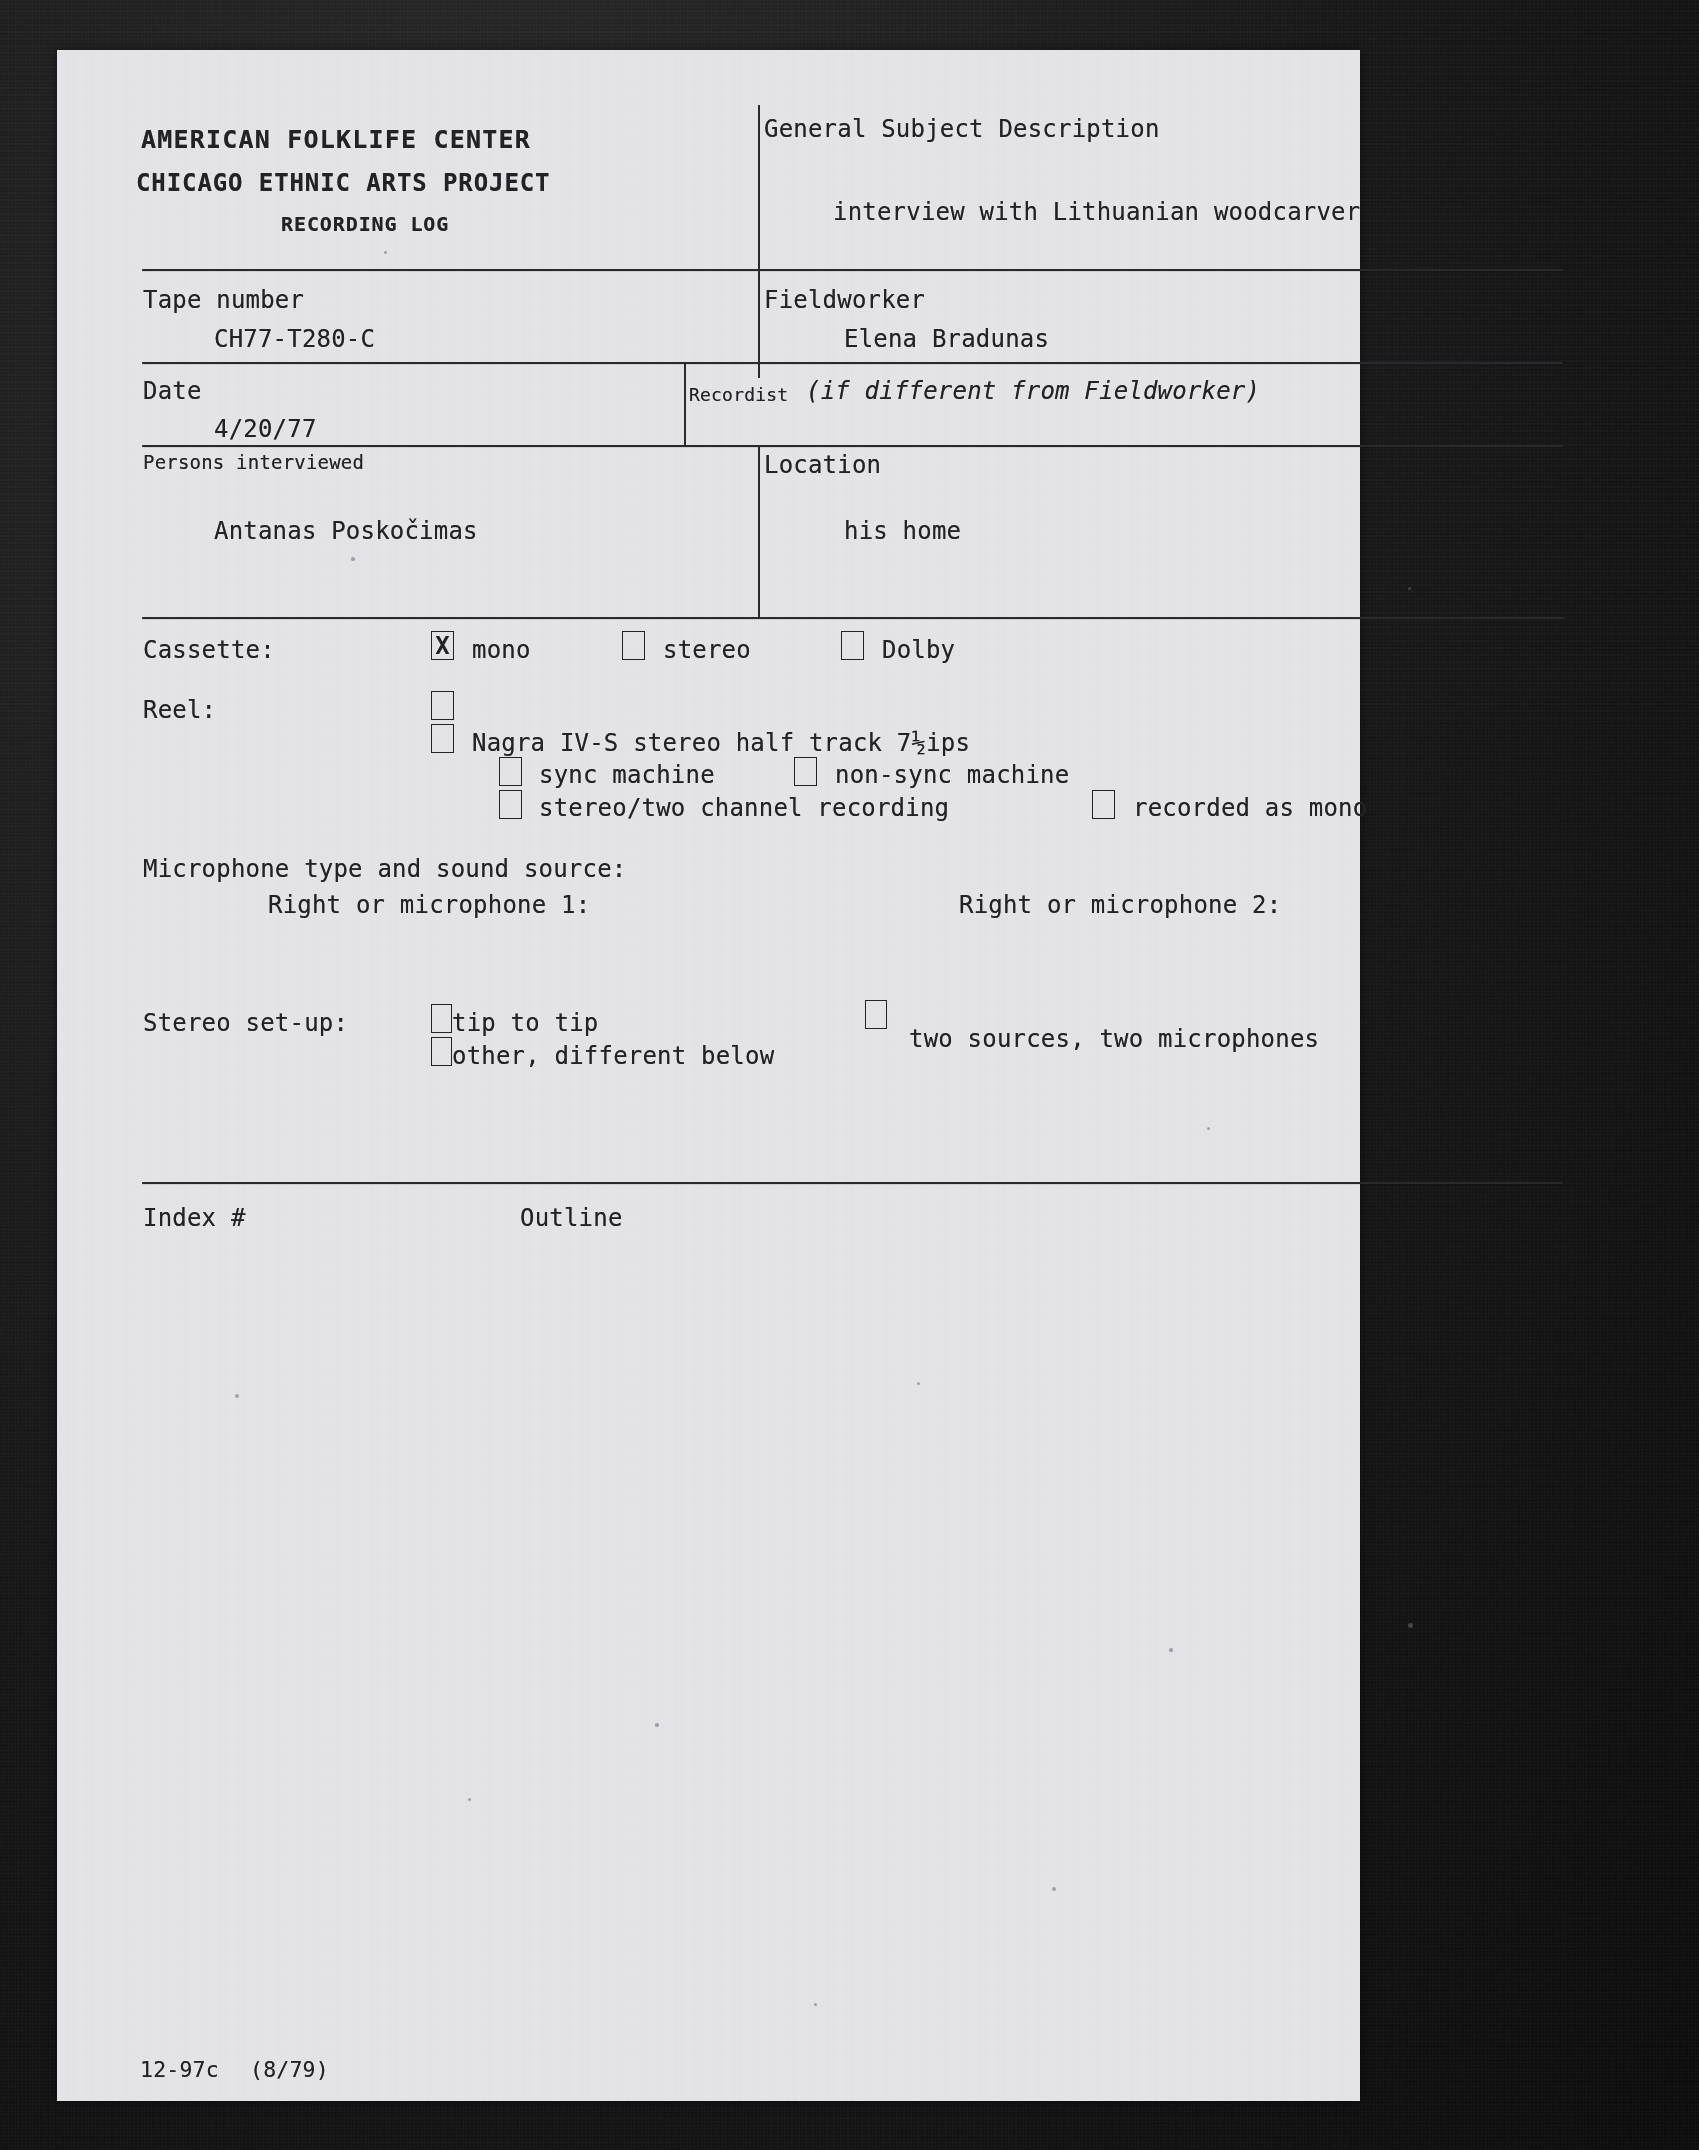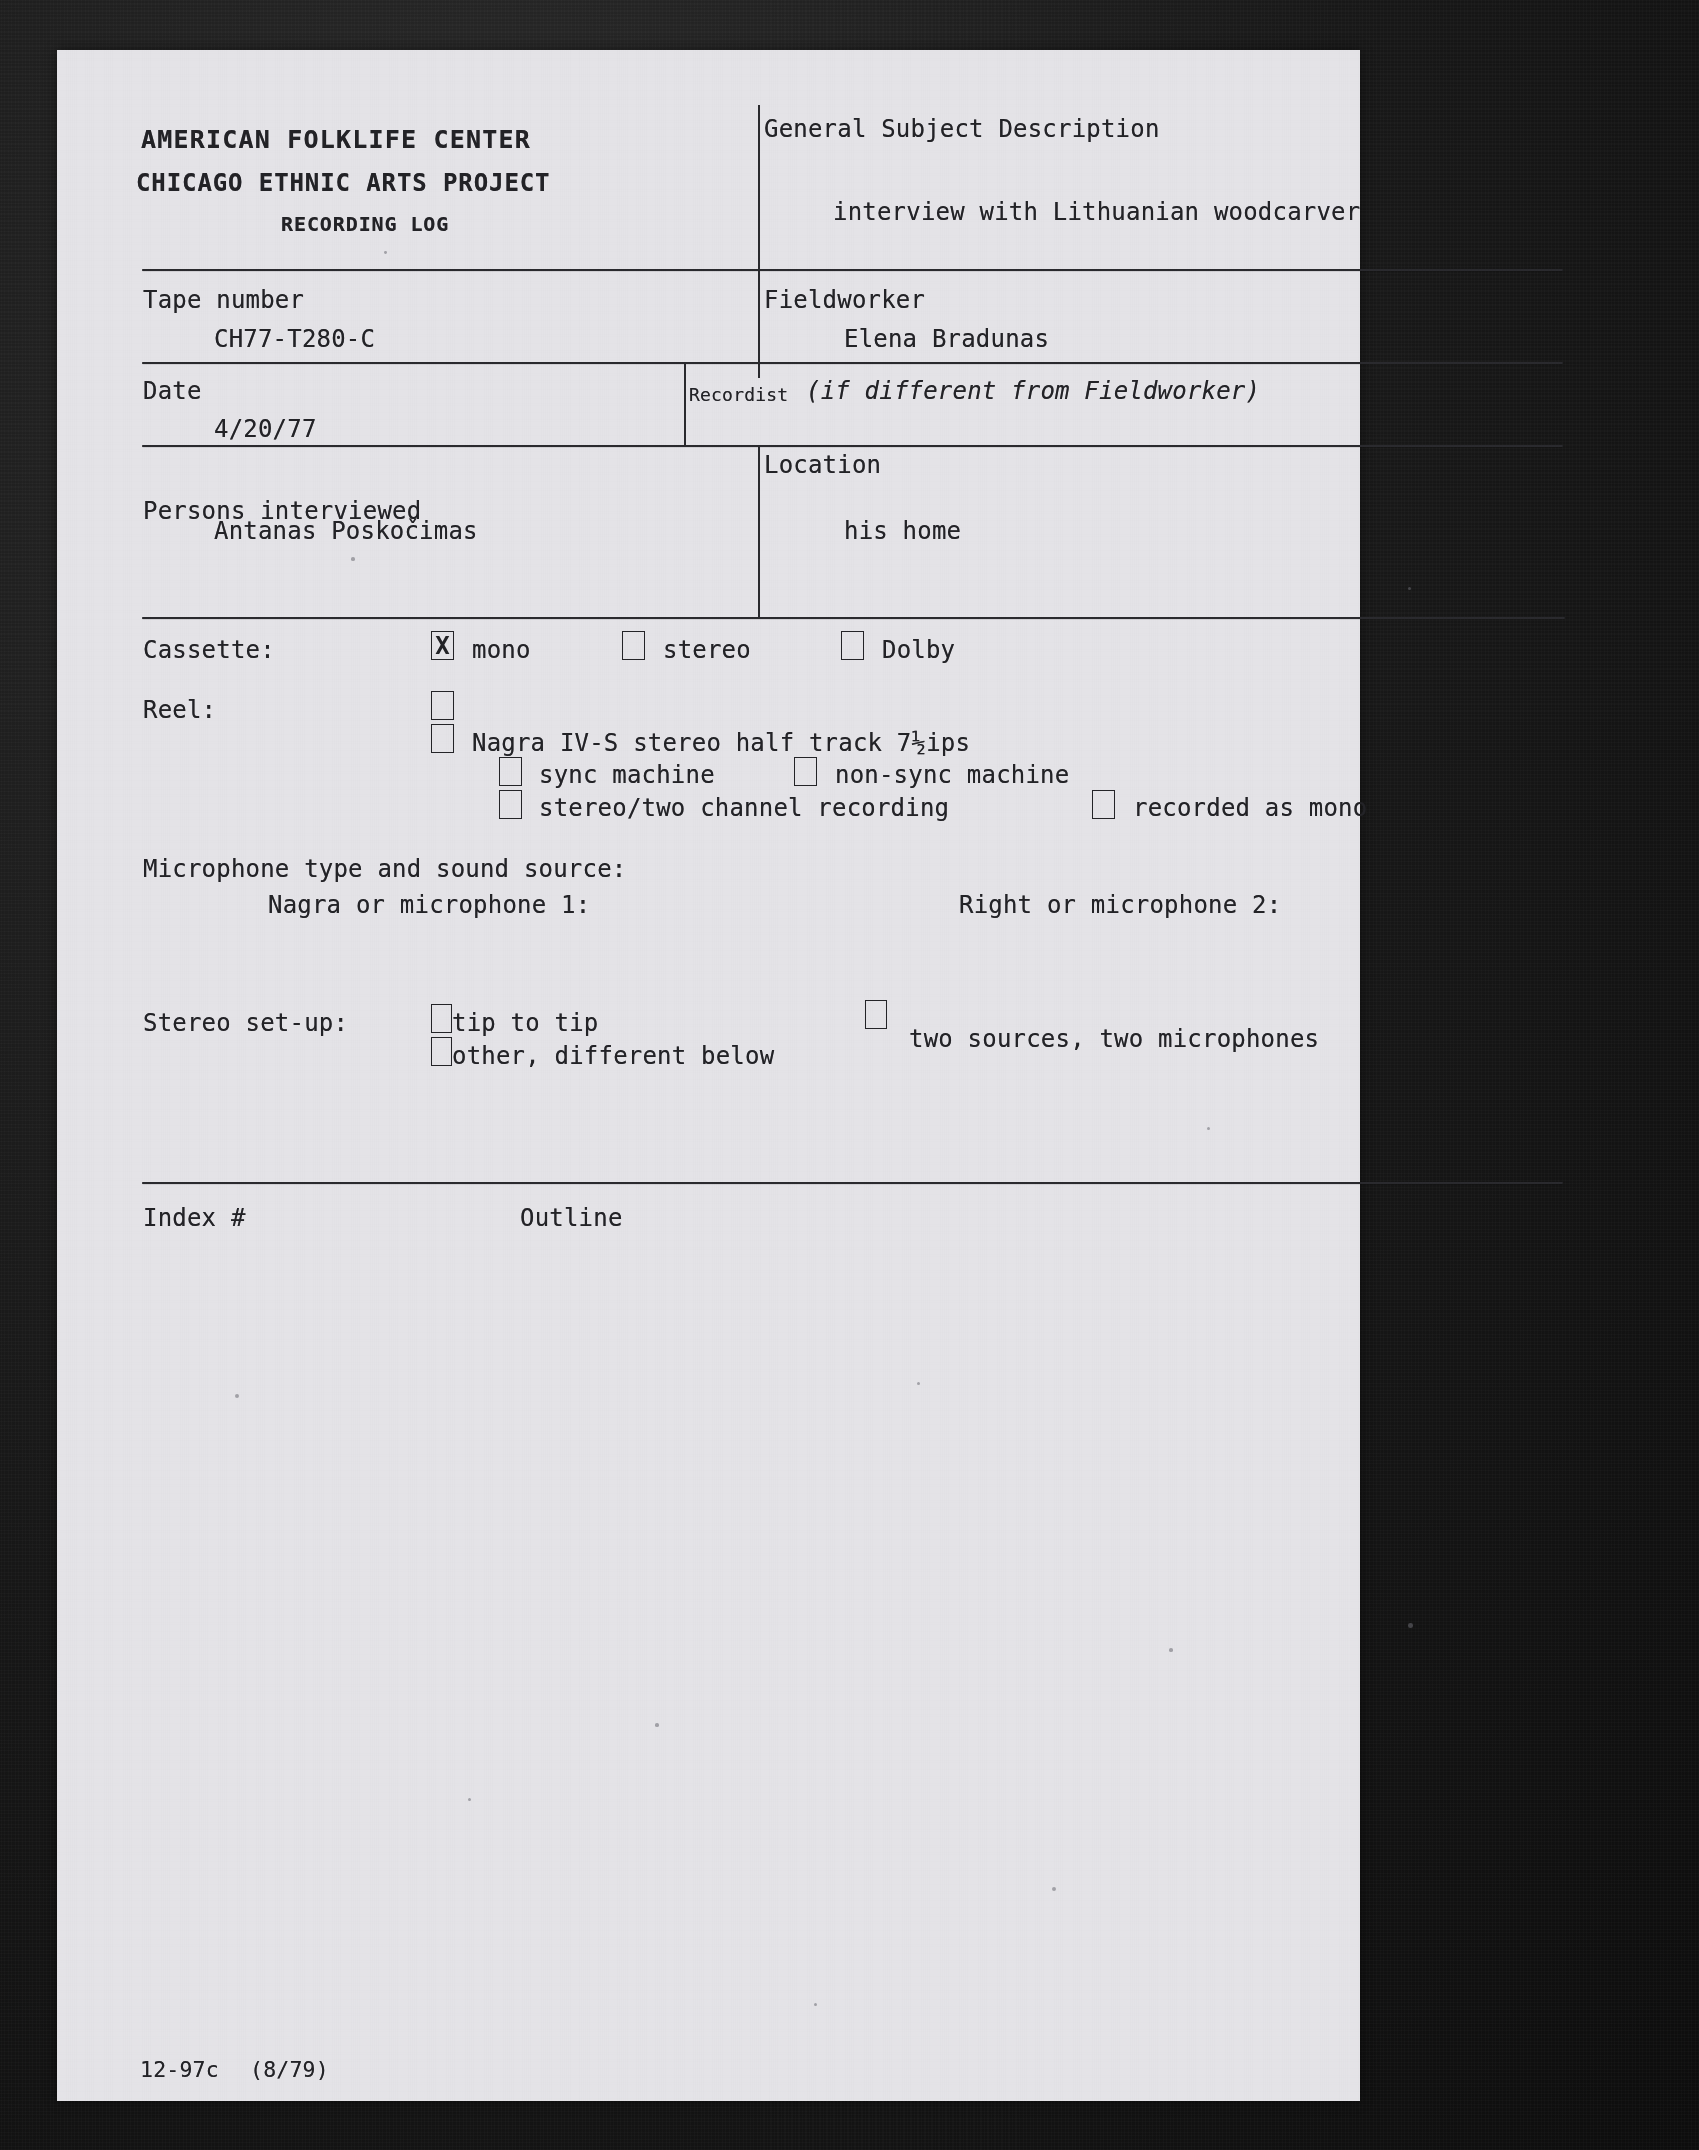--- a/index.html
+++ b/index.html
@@ -139,21 +139,21 @@
   <div class="t" style="left:157px; top:365px; font-size:24px;">4/20/77</div>
 
   <div class="t" style="left:632px; top:327px; font-size:18px;margin-top:7px;">Recordist</div>
   <div class="t ital" style="left:749px; top:327px; font-size:24px;">(if different from Fieldworker)</div>
   <div class="t" style="left:749px; top:365px; font-size:24px;"></div>
 
   <div class="vr" style="left:627px; top:312px; height:85px;"></div>
 
   <div class="hr" style="left:85px; top:395px; width:1421px;"></div>
 
-  <div class="t" style="left:86px; top:401px; font-size:24px;margin-top:46px;">Persons interviewed</div>
+  <div class="t" style="left:86px; top:401px; font-size:19px;">Persons interviewed</div>
   <div class="t" style="left:157px; top:467px; font-size:24px;">Antanas Poskočimas</div>
 
   <div class="t" style="left:707px; top:401px; font-size:24px;">Location</div>
   <div class="t" style="left:787px; top:467px; font-size:24px;">his home</div>
 
   <div class="vr" style="left:701px; top:395px; height:174px;"></div>
 
   <div class="hr" style="left:85px; top:567px; width:1423px;"></div>
 
   <div class="t" style="left:86px; top:586px; font-size:24px;">Cassette:</div>
@@ -186,21 +186,21 @@
   <div class="cb" style="left:737px; top:707px; width:23px; height:29.4px;"></div>
   <div class="t" style="left:778px; top:711px; font-size:24px;">non-sync machine</div>
 
   <div class="cb" style="left:442px; top:740px; width:23px; height:29.4px;"></div>
   <div class="t" style="left:482px; top:744px; font-size:24px;">stereo/two channel recording</div>
 
   <div class="cb" style="left:1035px; top:740px; width:23px; height:29.4px;"></div>
   <div class="t" style="left:1076px; top:744px; font-size:24px;">recorded as mono</div>
 
   <div class="t" style="left:86px; top:805px; font-size:24px;">Microphone type and sound source:</div>
-  <div class="t" style="left:211px; top:841px; font-size:24px;">Nagra or microphone 1:</div>
+  <div class="t" style="left:211px; top:841px; font-size:24px;">Right or microphone 1:</div>
   <div class="t" style="left:211px; top:879px; font-size:24px;"></div>
   <div class="t" style="left:902px; top:841px; font-size:24px;">Right or microphone 2:</div>
   <div class="t" style="left:902px; top:879px; font-size:24px;"></div>
 
   <div class="t" style="left:86px; top:959px; font-size:24px;">Stereo set-up:</div>
 
   <div class="cb" style="left:374px; top:954px; width:20.6px; height:29.4px;"></div>
   <div class="t" style="left:395px; top:959px; font-size:24px;">tip to tip</div>
 
   <div class="cb" style="left:808px; top:950px; width:22px; height:29.4px;"></div>

